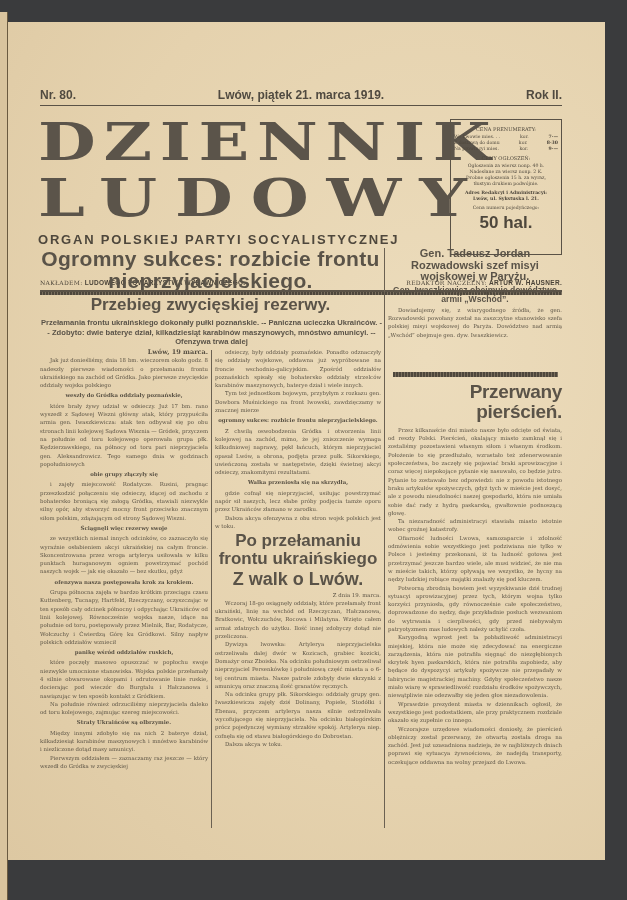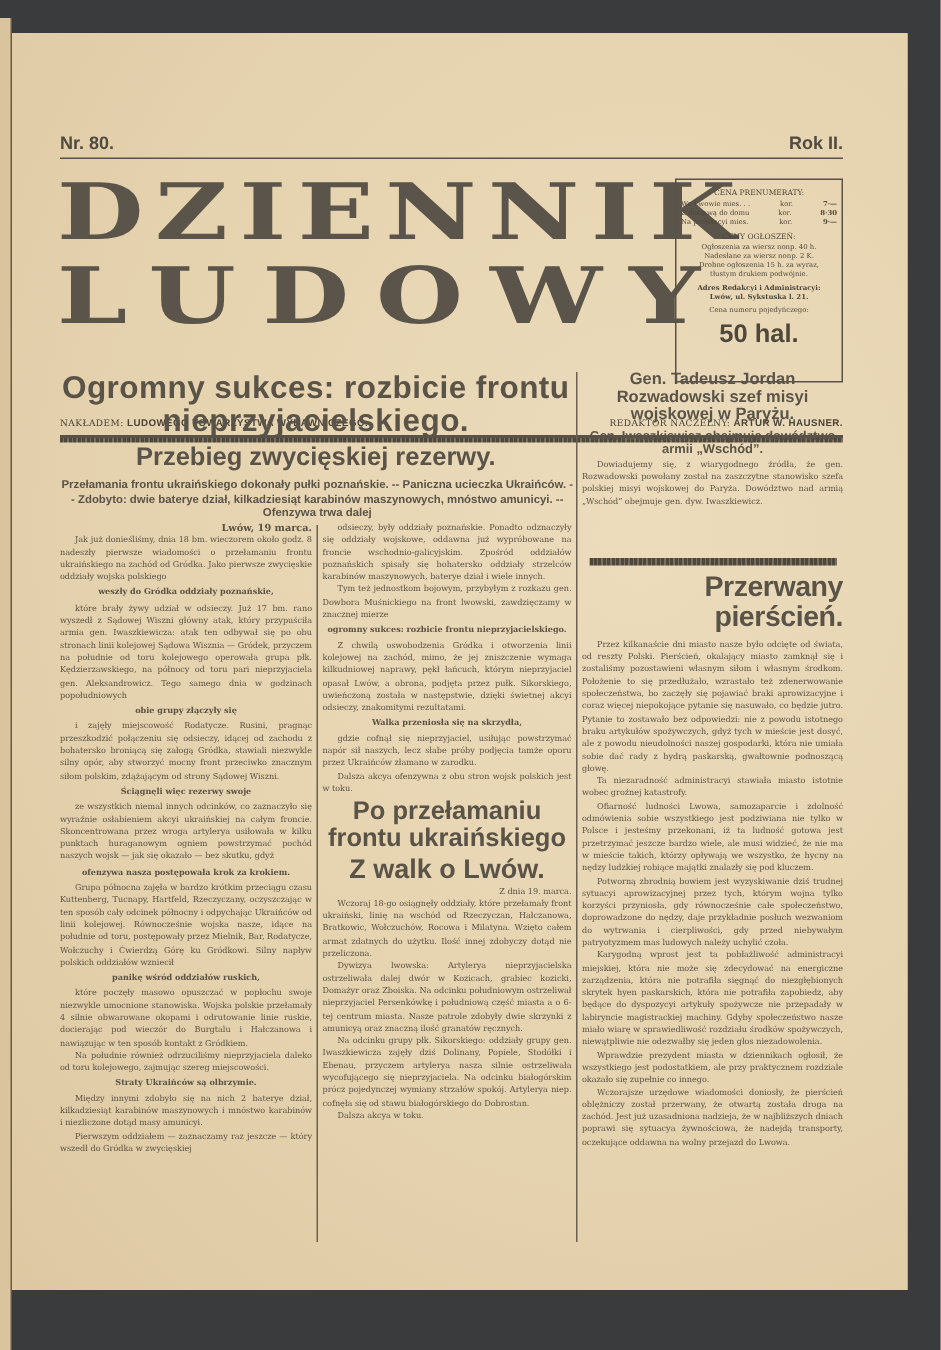--- a/index.html
+++ b/index.html
@@ -32,27 +32,29 @@
 </style>
 </head>
 <body>
 
 <div class="leftstrip"></div>
 
 <div class="page">
 
   <div class="dateline">
     <span>Nr. 80.</span>
+    <span>Lwów, piątek 21. marca 1919.</span>
     <span>Rok II.</span>
   </div>
   <div class="rule" style="left:32px;top:83px;width:522px;height:1px;"></div>
 
   <div class="masthead">
     <div class="mast-title">DZIENNIK</div>
     <div class="mast-title" style="letter-spacing:14px;">LUDOWY</div>
+    <div class="mast-sub">ORGAN POLSKIEJ PARTYI SOCYALISTYCZNEJ</div>
   </div>
 
   <div class="pricebox">
     <div class="hd">CENA PRENUMERATY:</div>
     <div class="row">
         <span>We Lwowie mies. . .</span>
         <span>kor.</span>
         <b>7·—</b>
       </div>
     <div class="row">

